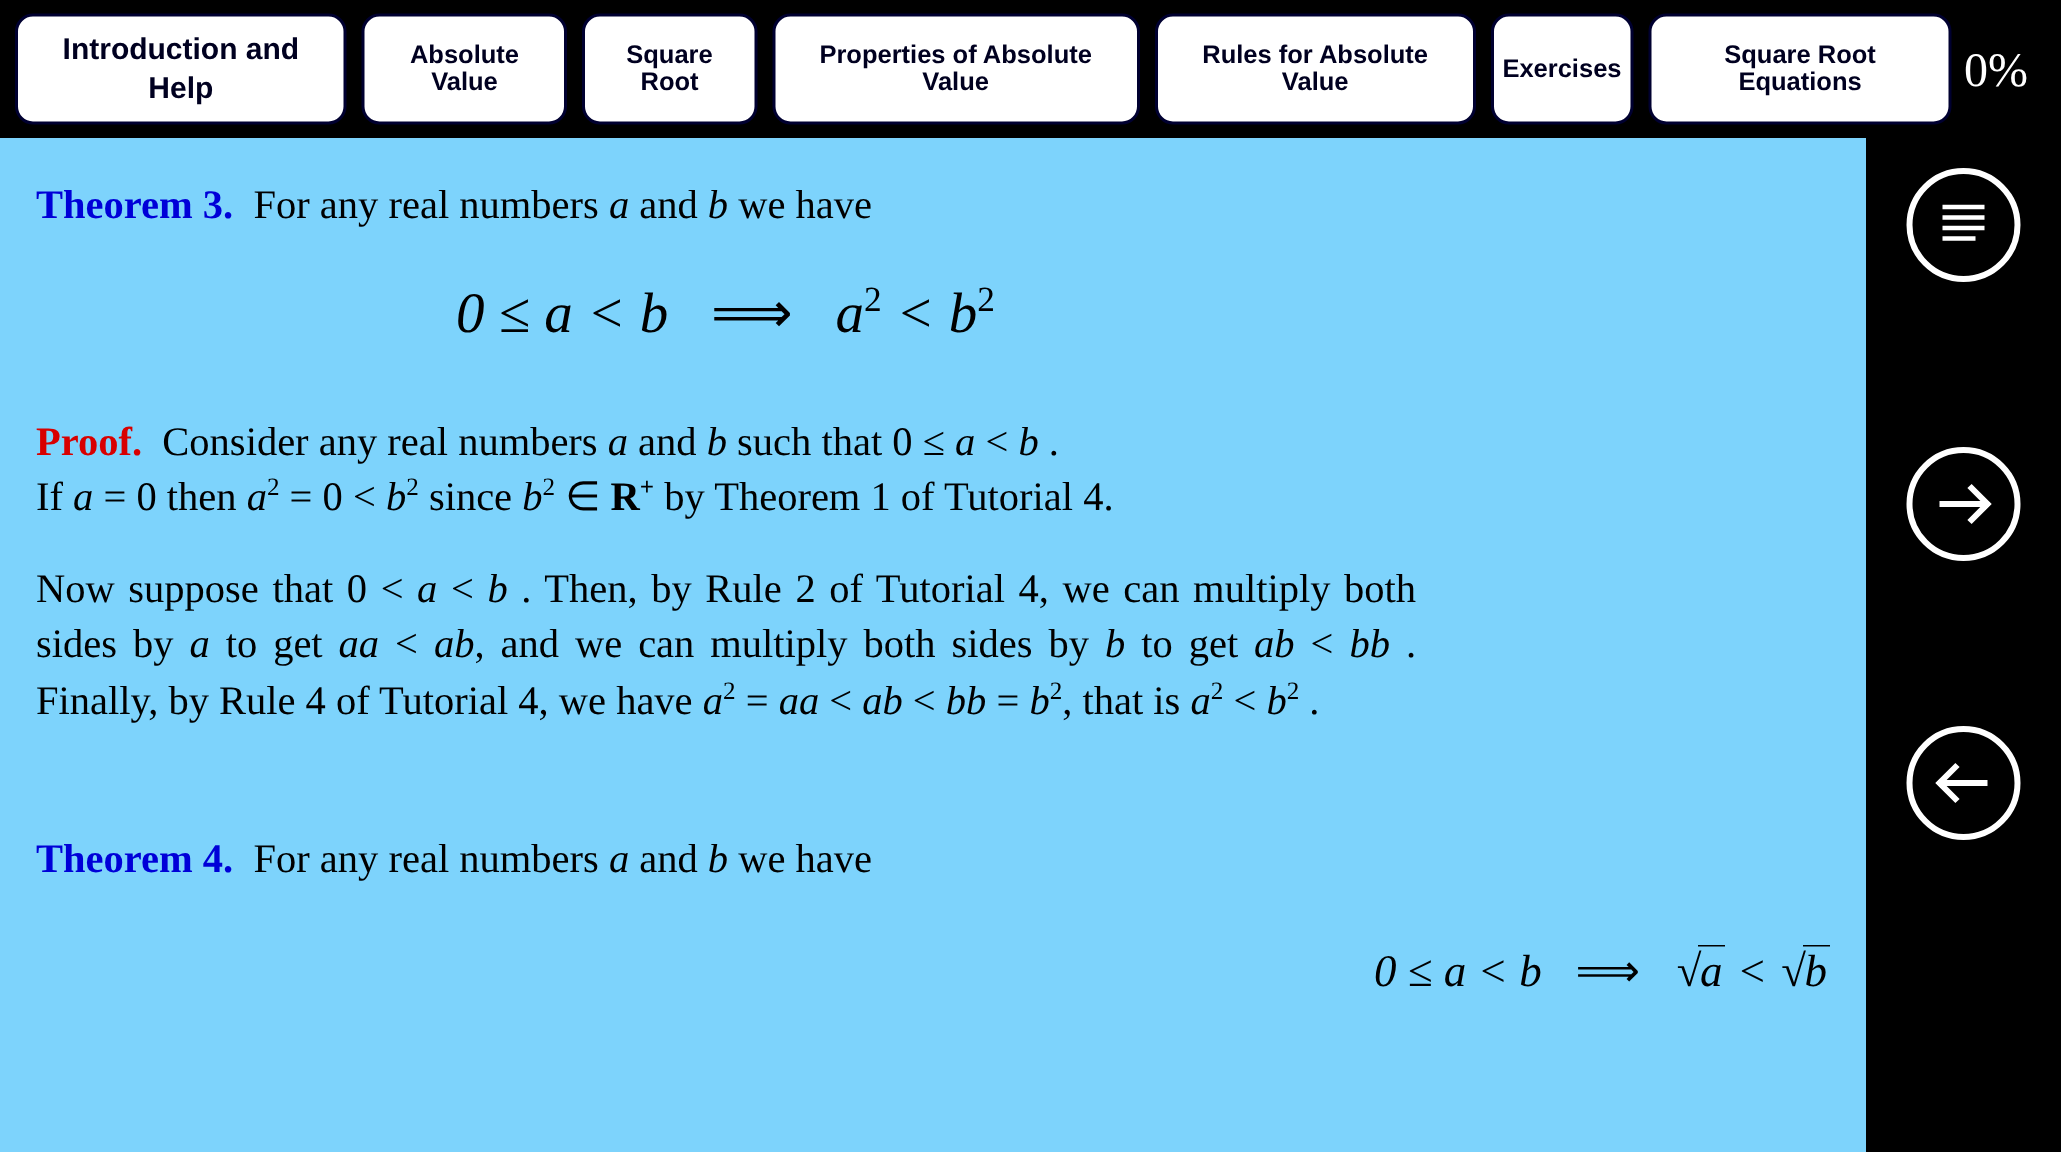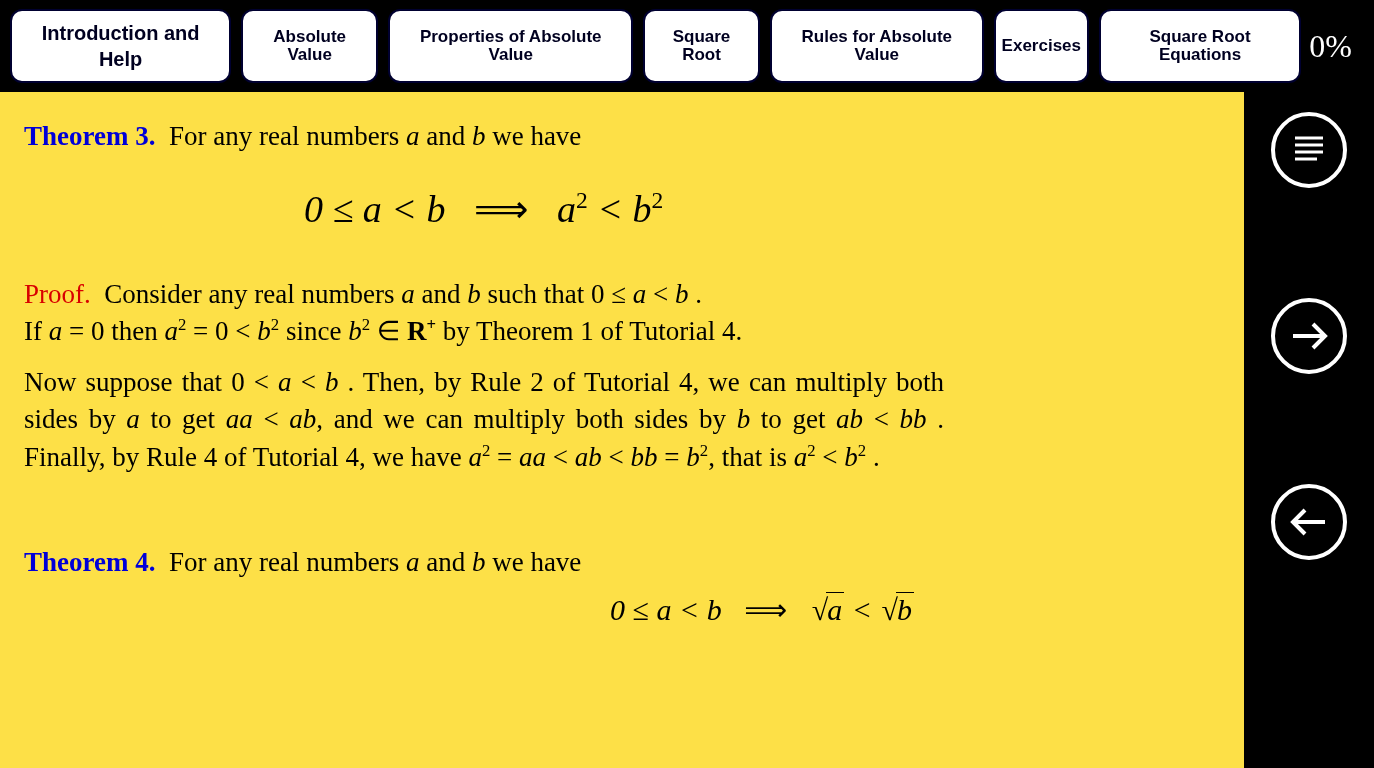--- a/index.html
+++ b/index.html
@@ -11,47 +11,47 @@
     background: #fff; color: #000020; border-radius: 12px;
     padding: 4px 6px; text-align: center; font-family: Arial, Helvetica, sans-serif;
     font-size: 17px; font-weight: 700; line-height: 1.05;
     display: flex; align-items: center; justify-content: center;
     min-width: 88px; min-height: 74px; cursor: pointer;
     border: 2px solid #000030;
   }
   .tab.wide { min-width: 160px; font-size: 20px; line-height: 1.3; }
   .progress { color: #fff; font-size: 32px; padding-right: 12px; font-family: "Times New Roman", serif; white-space: nowrap; }
   .main { display: flex; flex: 1; min-height: 0; }
-  .page { background: #fde047; color: #000; flex: 0 0 1244px; padding: 18px 24px 24px 24px; font-size: 27px; line-height: 1.38; overflow: hidden; }
+  .page { background: #7dd3fc; color: #000; flex: 0 0 1244px; padding: 18px 24px 24px 24px; font-size: 27px; line-height: 1.38; overflow: hidden; }
   .sidebar { background: #000; flex: 1; display: flex; flex-direction: column; align-items: center; gap: 110px; padding-top: 20px; }
   .side-btn { width: 76px; height: 76px; border: 4px solid #fff; border-radius: 50%; background: #000; display: flex; align-items: center; justify-content: center; cursor: pointer; }
   .side-btn svg { width: 44px; height: 44px; }
   .thm-label { color: #0000d8; font-weight: 700; }
-  .proof-label { color: #d80000; font-weight: 400; }
+  .proof-label { color: #d80000; font-weight: 700; }
   .para { margin-top: 8px; text-align: justify; max-width: 920px; }
   .math-display { text-align: left; padding-left: 280px; font-size: 38px; margin: 28px 0 40px 0; font-style: italic; }
-  .math-display2 { text-align: center; padding-left: 280px; font-size: 30px; margin: 8px 0 0 0; font-style: italic; }
+  .math-display2 { text-align: right; padding-left: 280px; font-size: 30px; margin: 36px 0 0 0; font-style: italic; }
   .mi { font-style: italic; }
   sup { font-size: 0.62em; vertical-align: super; font-style: normal; }
   .sq { position: relative; display: inline-block; padding-left: 2px; }
   .sq::before { content: "√"; font-style: normal; margin-right: -2px; }
   .sq > span { border-top: 1.5px solid #000; padding: 0 2px 0 1px; }
   .section-gap { height: 60px; }
   .bR { font-weight: 700; font-style: normal; }
 </style>
 </head>
 <body>
 
 <div class="app">
   <div class="topbar">
     <div class="tabs">
       <div class="tab wide">Introduction and Help</div>
       <div class="tab">Absolute Value</div>
+      <div class="tab">Square Root</div>
       <div class="tab">Properties of Absolute Value</div>
-      <div class="tab">Square Root</div>
       <div class="tab">Rules for Absolute Value</div>
       <div class="tab">Exercises</div>
       <div class="tab">Square Root Equations</div>
     </div>
     <div class="progress">0%</div>
   </div>
 
   <div class="main">
     <div class="page">
 
@@ -65,21 +65,21 @@
         &nbsp;&nbsp;<span style="font-style:normal">⟹</span>&nbsp;&nbsp;
         <span class="mi"><span>a</span><sup>2</sup></span><span> &lt; </span><span class="mi"><span>b</span><sup>2</sup></span>
       </div>
 
       <div class="para">
         <span class="proof-label">Proof.</span>
         &nbsp;<span>Consider any real numbers </span><span class="mi">a</span><span> and </span><span class="mi">b</span><span> such that 0 ≤ </span><span class="mi">a</span><span> &lt; </span><span class="mi">b</span><span> .</span><br>
         <span>If </span><span class="mi">a</span><span> = 0 then </span><span class="mi"><span>a</span><sup>2</sup></span><span> = 0 &lt; </span><span class="mi"><span>b</span><sup>2</sup></span><span> since </span><span class="mi"><span>b</span><sup>2</sup></span><span> ∈ </span><span class="bR"><span>R</span><sup>+</sup></span><span> by Theorem 1 of Tutorial 4.</span>
       </div>
 
-      <div class="para" style="margin-top:14px">
+      <div class="para" style="margin-top:24px">
         <span>Now suppose that 0 &lt; </span><span class="mi">a</span><span> &lt; </span><span class="mi">b</span><span> . Then, by Rule 2 of Tutorial 4, we can multiply both sides by </span><span class="mi">a</span><span> to get </span><span class="mi">aa</span><span> &lt; </span><span class="mi">ab</span><span>, and we can multiply both sides by </span><span class="mi">b</span><span> to get </span><span class="mi">ab</span><span> &lt; </span><span class="mi">bb</span><span> . Finally, by Rule 4 of Tutorial 4, we have </span><span class="mi"><span>a</span><sup>2</sup></span><span> = </span><span class="mi">aa</span><span> &lt; </span><span class="mi">ab</span><span> &lt; </span><span class="mi">bb</span><span> = </span><span class="mi"><span>b</span><sup>2</sup></span><span>, that is </span><span class="mi"><span>a</span><sup>2</sup></span><span> &lt; </span><span class="mi"><span>b</span><sup>2</sup></span><span> .</span>
       </div>
 
       <div class="section-gap"></div>
 
       <div class="para">
         <span class="thm-label">Theorem 4.</span>
         &nbsp;<span>For any real numbers </span><span class="mi">a</span><span> and </span><span class="mi">b</span><span> we have</span>
       </div>
 

